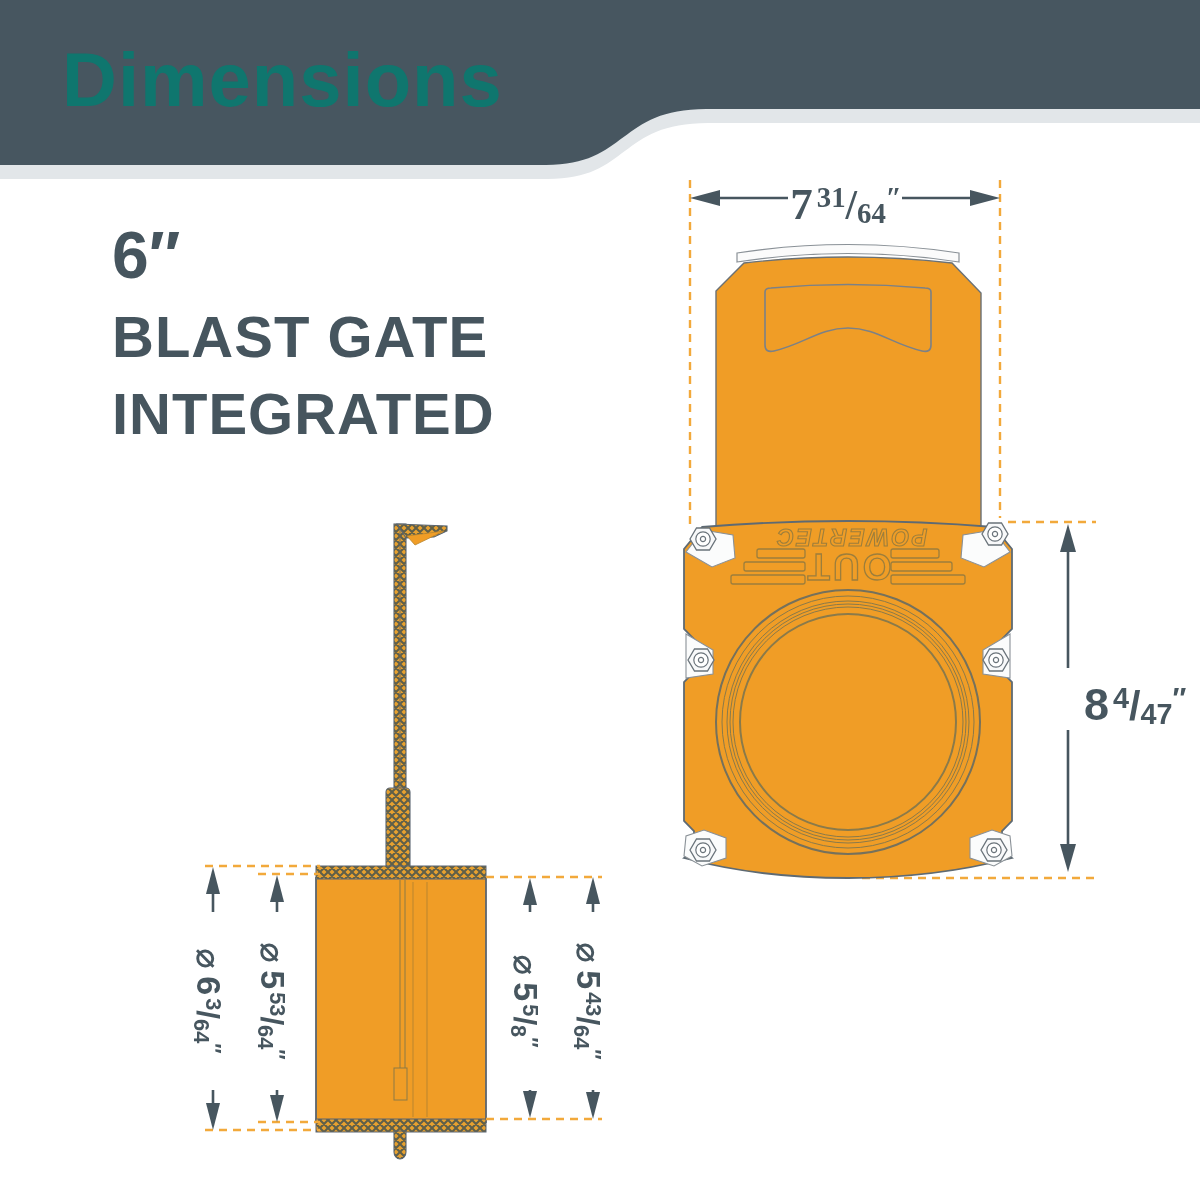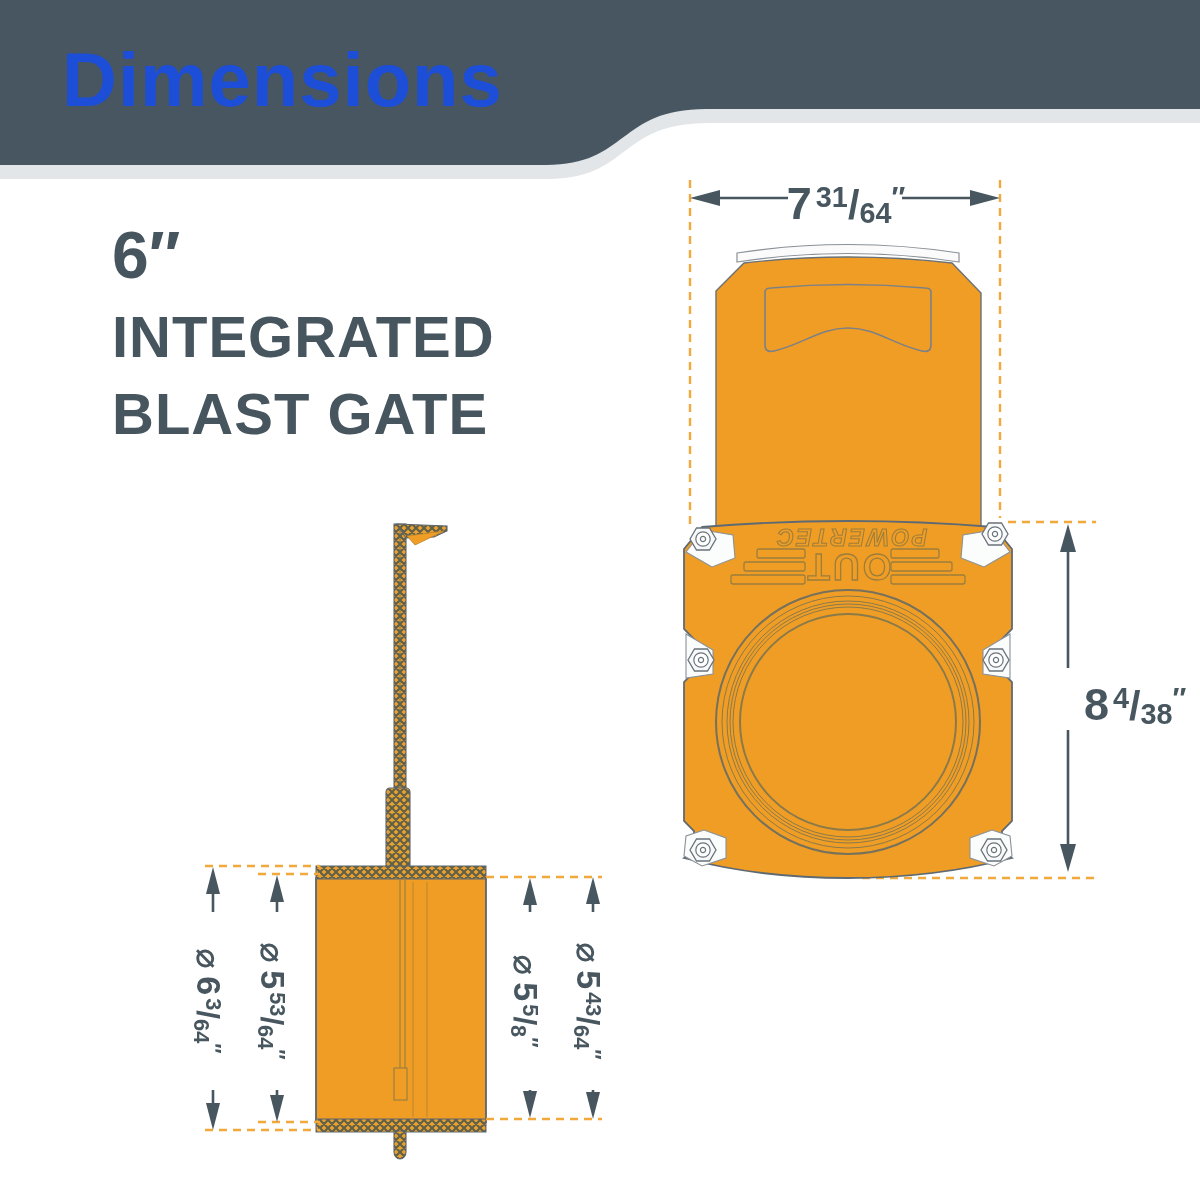--- a/index.html
+++ b/index.html
@@ -4,39 +4,39 @@
 <style>
   html,body{margin:0;padding:0;background:#ffffff;}
   #stage{
     position:relative;width:1200px;height:1200px;overflow:hidden;
     background:#ffffff;font-family:"Liberation Sans",sans-serif;
   }
   #stage svg{position:absolute;left:0;top:0;}
   .hdr-title{
     position:absolute;left:62px;top:36px;z-index:3;
     font-size:76px;font-weight:bold;letter-spacing:1px;
-    color:#1d4ed8;font-family:"Liberation Sans",sans-serif;
+    color:#0f766e;font-family:"Liberation Sans",sans-serif;
   }
   .prod-title{
     position:absolute;left:112px;top:212px;z-index:3;
     color:#46555E;font-weight:bold;line-height:1.32;
     font-family:"Liberation Sans",sans-serif;
   }
   .prod-title .size{font-size:66px;display:block;}
   .prod-title .nm{font-size:58px;display:block;letter-spacing:1px;}
   .dim{
     position:absolute;z-index:2;color:#47565F;font-weight:bold;
     font-family:"Liberation Sans","DejaVu Sans",sans-serif;white-space:nowrap;
   }
   .dim .sup{font-size:0.64em;vertical-align:0.42em;margin-left:0.14em;}
   .dim .slash{font-size:0.92em;}
   .dim .sub{font-size:0.64em;vertical-align:-0.12em;}
   .dim .unit{font-size:0.64em;vertical-align:0.42em;}
   .dim-top{left:733px;top:166px;width:226px;height:62px;line-height:62px;
-    text-align:center;font-size:45px;}
+    text-align:center;font-size:45px;font-family:Liberation Serif, serif;}
   .dim-right{left:1084px;top:668px;width:170px;height:60px;line-height:60px;
     text-align:left;font-size:45px;}
   .dia-label{
     width:280px;height:44px;line-height:44px;text-align:center;font-size:34px;
     transform:rotate(90deg);transform-origin:50% 50%;
   }
   .dia-label .sym{margin-right:0.22em;}
 </style>
 </head>
 <body>
@@ -208,30 +208,30 @@
   </svg>
 
   <svg width="1200" height="200" viewBox="0 0 1200 200" style="z-index:2">
     <path d="M0,0 H1200 V123 H708 C618,123 630,179 548,179 H0 Z" fill="#E2E6E9"></path>
     <path d="M0,0 H1200 V109 H706 C618,109 628,165 546,165 H0 Z" fill="#475660"></path>
   </svg>
   <div class="hdr-title">Dimensions</div>
 
   <div class="prod-title">
     <span class="size">6″</span>
+    <span class="nm">BLAST GATE</span>
     <span class="nm">INTEGRATED</span>
-    <span class="nm">BLAST GATE</span>
   </div>
 
   <div class="dim dim-top">
     <span class="whole">7</span><span class="sup">31</span><span class="slash">/</span><span class="sub">64</span><span class="unit">″</span>
   </div>
 
   <div class="dim dim-right">
-    <span class="whole">8</span><span class="sup">4</span><span class="slash">/</span><span class="sub">38</span><span class="unit">″</span>
+    <span class="whole">8</span><span class="sup">4</span><span class="slash">/</span><span class="sub">47</span><span class="unit">″</span>
   </div>
 
   <div class="dim dia-label" style="left:73px;top:979px;">
     <span class="sym">⌀</span><span class="whole">6</span><span class="sup">3</span><span class="slash">/</span><span class="sub">64</span><span class="unit">″</span>
   </div>
 
   <div class="dim dia-label" style="left:137px;top:979px;">
     <span class="sym">⌀</span><span class="whole">5</span><span class="sup">53</span><span class="slash">/</span><span class="sub">64</span><span class="unit">″</span>
   </div>
 

